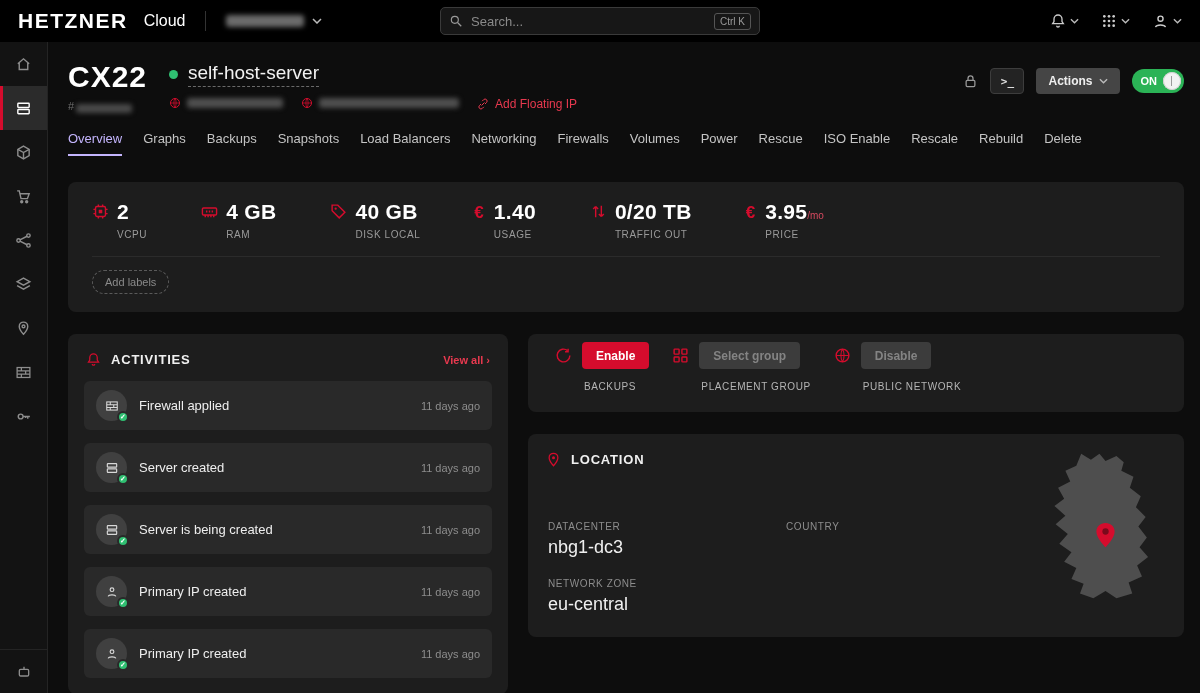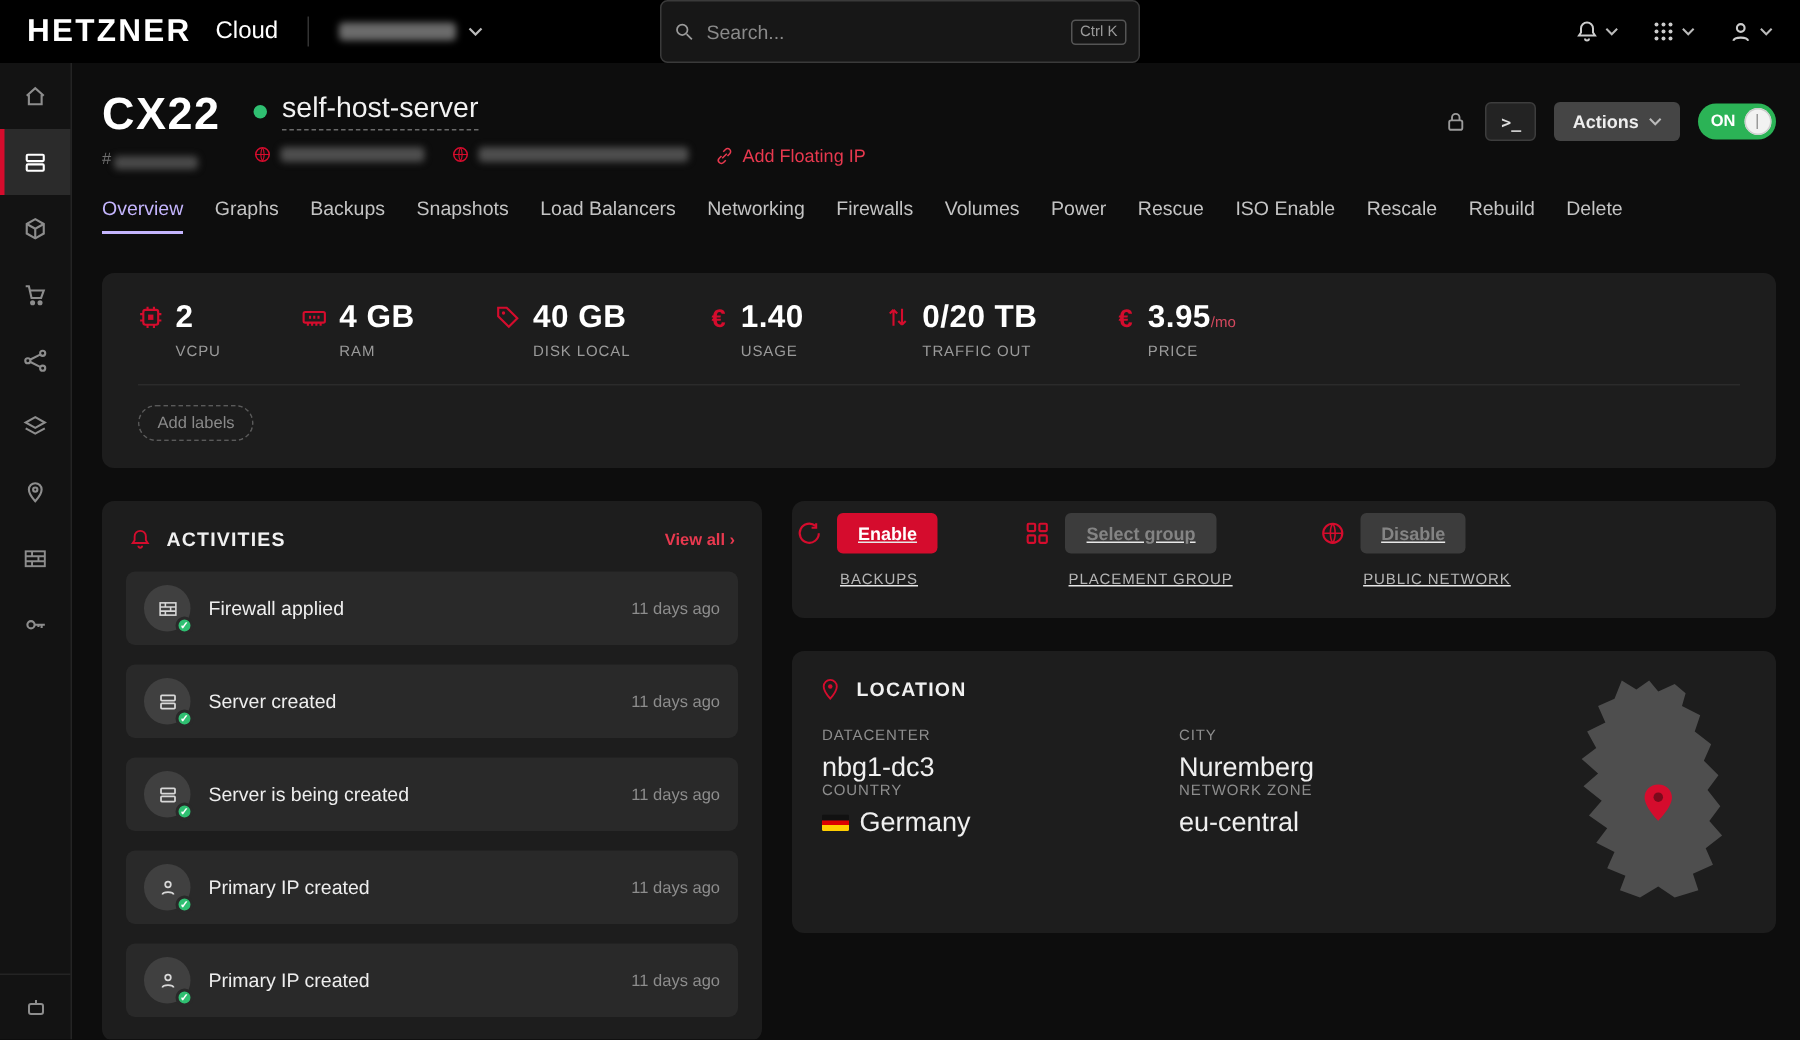--- a/index.html
+++ b/index.html
@@ -10,21 +10,21 @@
   
   .topbar { position:relative; height:42px; background:#000; display:flex; align-items:center;
     padding:0 18px; gap:14px; }
   .brand { font-weight:800; font-size:21px; letter-spacing:1.5px; color:#fff; }
   .brand-product { font-size:16px; color:#fff; font-weight:400; margin-left:2px; }
   .topbar-sep { width:1px; height:20px; background:#333; margin:0 6px; }
   .project-select { display:flex; align-items:center; gap:8px; cursor:pointer; }
   .redact { background:#6b6b6b; border-radius:3px; filter:blur(2.5px); display:inline-block; }
   .redact.project { width:78px; height:12px; }
   .chev { color:#bbb; }
-  .searchbox { position:absolute; left:50%; transform:translateX(-50%); width:320px; height:42px;
+  .searchbox { position:absolute; left:50%; transform:translateX(-50%); width:320px; height:28px;
     background:#171717; border:1px solid #3a3a3a; border-radius:5px; display:flex; align-items:center;
     padding:0 8px; gap:8px; }
   .searchbox input { flex:1; background:transparent; border:none; outline:none; color:#ddd;
     font-size:13px; font-family:"Liberation Sans", sans-serif; }
   .searchbox input::placeholder { color:#8a8a8a; }
   .kbd { font-size:10px; color:#9a9a9a; border:1px solid #555; border-radius:3px; padding:2px 5px; }
   .topbar-right { margin-left:auto; display:flex; align-items:center; gap:22px; color:#ccc; }
   .tb-group { display:flex; align-items:center; gap:4px; cursor:pointer; }
 
   
@@ -108,33 +108,33 @@
     align-items:center; gap:12px; }
   .act-avatar { position:relative; width:31px; height:31px; border-radius:50%; background:#404040;
     display:flex; align-items:center; justify-content:center; color:#d8d8d8; flex:none; }
   .act-badge { position:absolute; right:-2px; bottom:-2px; width:12px; height:12px; border-radius:50%;
     background:#2fbf71; border:2px solid #292929; display:flex; align-items:center; justify-content:center;
     color:#fff; font-size:7px; font-weight:700; }
   .act-label { font-size:13px; color:#eee; }
   .act-time { margin-left:auto; font-size:11px; color:#8d8d8d; }
 
   
-  .opt-row { display:flex; gap:58px; padding:8px 3px 20px;text-decoration:underline; }
+  .opt-row { display:flex; gap:23px; padding:8px 27px 20px; }
   .opt-group { display:flex; flex-direction:column; }
   .opt-top { display:flex; align-items:center; gap:10px; }
   .opt-ico { color:#d50c2d; }
   .btn { border:none; border-radius:4px; height:27px; padding:0 14px; font-size:12px; font-weight:700;
     cursor:pointer; font-family:"Liberation Sans", sans-serif; }
   .btn-red { background:#d50c2d; color:#fff; }
   .btn-gray { background:#3c3c3c; color:#848484; }
   .opt-lbl { font-size:10px; letter-spacing:.6px; color:#b5b5b5; margin-top:12px; padding-left:29px; }
 
   
   .location-card { margin-top:22px; position:relative; min-height:188px; }
-  .loc-grid { display:grid; grid-template-columns:238px 238px; padding:6px 20px 22px; }
+  .loc-grid { display:grid; grid-template-columns:238px 238px; row-gap:20px; padding:6px 20px 22px;margin-top:36px; }
   .loc-lbl { font-size:10px; letter-spacing:.6px; color:#8d8d8d; }
   .loc-val { font-size:18px; color:#efefef; margin-top:5px; display:flex; align-items:center; gap:7px; }
   .flag-de { width:18px; height:11px; border-radius:1px; overflow:hidden; display:inline-block; }
   .flag-de div { height:33.4%; }
   .flag-b { background:#111; } .flag-r { background:#d00; } .flag-g { background:#ffce00; }
   .de-map { position:absolute; right:26px; top:16px; }
 </style>
 </head>
 <body>
 
@@ -585,33 +585,21 @@
                 </svg>
             </span>
             <span class="card-title">LOCATION</span>
           </div>
           <div class="loc-grid">
             <div>
               <div class="loc-lbl">DATACENTER</div>
               <div class="loc-val">nbg1-dc3</div>
             </div>
             <div>
-              <div class="loc-lbl">CITY</div>
-              <div class="loc-val">Nuremberg</div>
-            </div>
-            <div>
               <div class="loc-lbl">COUNTRY</div>
-              <div class="loc-val">
-                <span class="flag-de">
-                    <div class="flag-b"></div>
-                    <div class="flag-r"></div>
-                    <div class="flag-g"></div>
-                  </span>
-                <span>Germany</span>
-              </div>
             </div>
             <div>
               <div class="loc-lbl">NETWORK ZONE</div>
               <div class="loc-val">eu-central</div>
             </div>
           </div>
           <div class="de-map">
             <svg width="122" height="152" viewBox="0 0 100 125">
               <path fill="#4e4e4e" d="M37 3 L45 8 L52 3 L57 9 L66 5 L72 10 L70 17 L80 22 L77 31 L86 38 L82 47 L90 55 L84 63 L91 72 L85 80 L92 88 L83 95 L87 104 L76 109 L79 118 L66 122 L57 116 L47 122 L36 118 L39 110 L29 106 L33 97 L23 92 L29 84 L19 77 L26 69 L16 61 L24 54 L15 46 L23 40 L18 31 L28 26 L24 17 L33 13 Z"></path>
               <path fill="#d50c2d" d="M57 60c-4.4 0-7.5 3.2-7.5 7.2 0 5.4 7.5 12.8 7.5 12.8s7.5-7.4 7.5-12.8c0-4-3.1-7.2-7.5-7.2z"></path>

